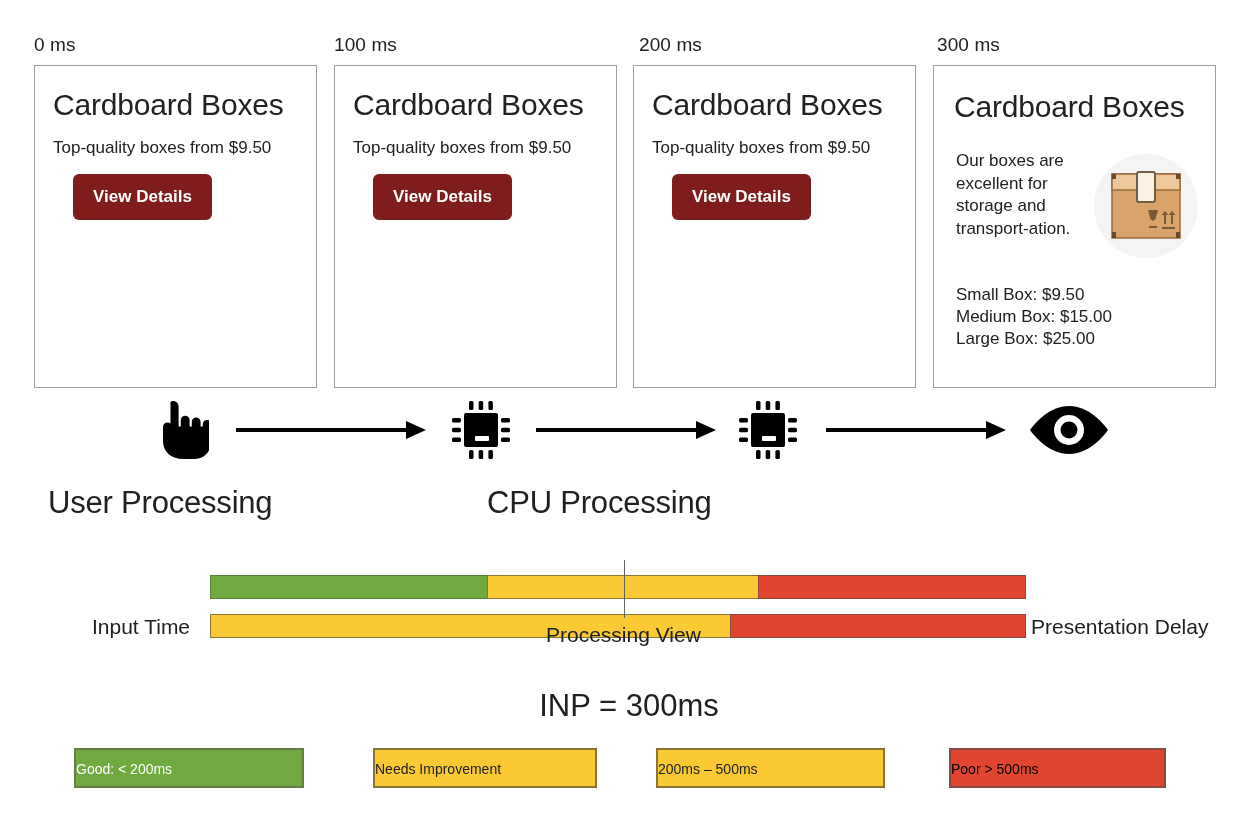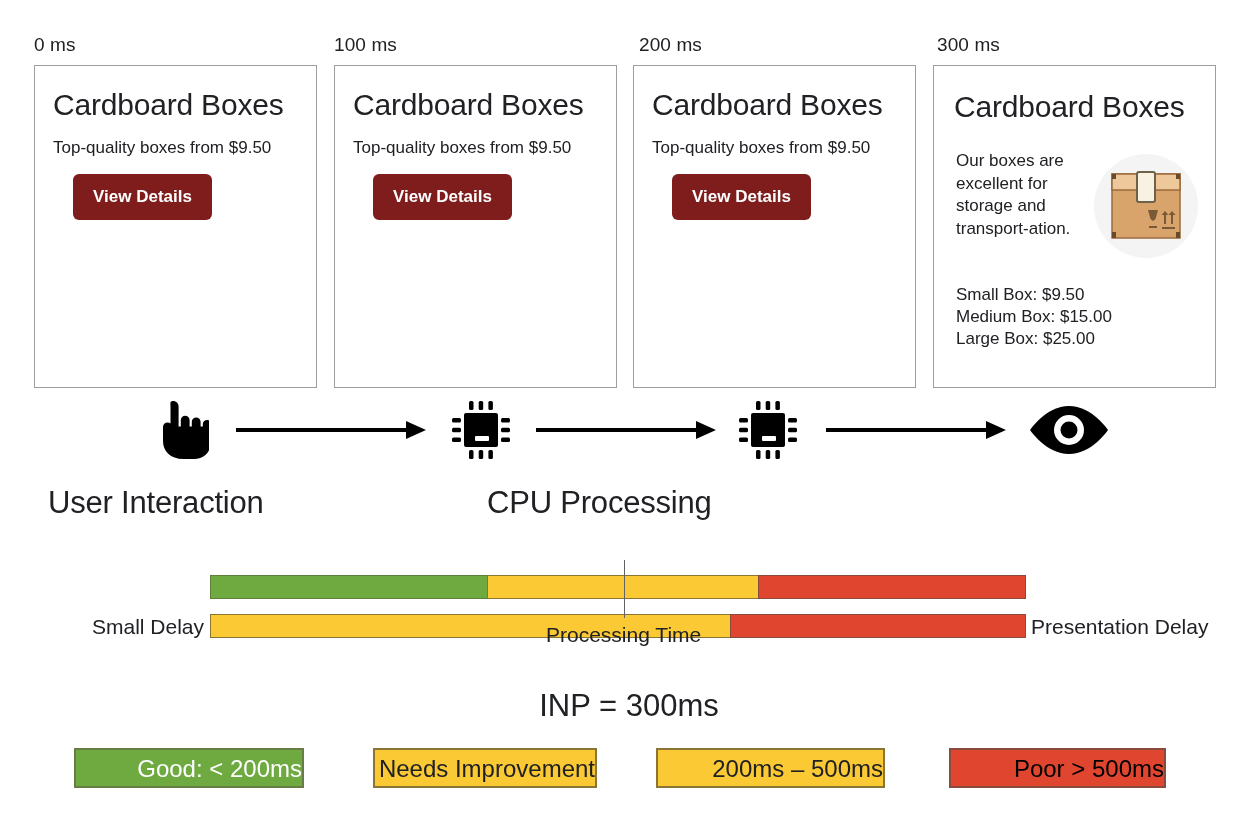--- a/index.html
+++ b/index.html
@@ -80,22 +80,22 @@
   .cap-input{left:92px;top:60px;}
   .cap-proc{left:546px;top:68px;}
   .cap-pres{left:1031px;top:60px;}
 
   
   .inp{position:absolute;left:0;top:688px;width:1248px;text-align:center;font-size:31px;color:#202124;}
   .inp span{display:inline-block;margin-left:10px;text-align:center;}
 
   
   .legend{position:absolute;left:0;top:748px;width:1248px;height:44px;}
-  .chip{position:absolute;top:0;height:40px;line-height:38px;text-align:right;
-        font-size:24px;box-sizing:border-box;border:2px solid #7a7a62;}
+  .chip{position:absolute;top:0;height:40px;line-height:38px;text-align:left;
+        font-size:14px;box-sizing:border-box;border:2px solid #7a7a62;}
   .chip.good{left:74px;width:230px;background:#6faa41;border-color:#6a7c46;color:#fff;}
   .chip.needs{left:373px;width:224px;background:#fbc934;border-color:#8a7535;color:#202124;}
   .chip.range{left:656px;width:229px;background:#fbc934;border-color:#8a7535;color:#202124;}
   .chip.poor{left:949px;width:217px;background:#e0462f;border-color:#8a4b3f;color:#000000;}
 </style>
 </head>
 <body>
 
 <div class="stage">
 
@@ -223,36 +223,36 @@
 
     <div class="flow-icon ic-eye">
       <svg width="86" height="52" viewBox="0 0 86 52">
         <path fill="#000" d="M43 2 C20 2 4 26 4 26 C4 26 20 50 43 50 C66 50 82 26 82 26 C82 26 66 2 43 2 z"></path>
         <circle cx="43" cy="26" r="15" fill="#fff"></circle>
         <circle cx="43" cy="26" r="8.5" fill="#000"></circle>
       </svg>
     </div>
   </div>
 
-  <div class="stage-label sl1">User Interaction</div>
+  <div class="stage-label sl1">User Processing</div>
   <div class="stage-label sl2">CPU Processing</div>
 
   <div class="bars">
 
     <div class="bar-seg seg-green bar-top" style="left:210px;width:278px;"></div>
     <div class="bar-seg seg-yellow bar-top" style="left:487px;width:272px;"></div>
     <div class="bar-seg seg-red bar-top" style="left:758px;width:268px;"></div>
 
     <div class="bar-seg seg-yellow bar-bot" style="left:210px;width:521px;"></div>
     <div class="bar-seg seg-red bar-bot" style="left:730px;width:296px;"></div>
 
     <div class="vline"></div>
 
-    <div class="bar-cap cap-input">Small Delay</div>
-    <div class="bar-cap cap-proc">Processing Time</div>
+    <div class="bar-cap cap-input">Input Time</div>
+    <div class="bar-cap cap-proc">Processing View</div>
     <div class="bar-cap cap-pres">Presentation Delay</div>
   </div>
 
   <div class="inp">
     <span>INP = 300ms</span>
   </div>
 
   <div class="legend">
     <div class="chip good">Good: &lt; 200ms</div>
     <div class="chip needs">Needs Improvement</div>

